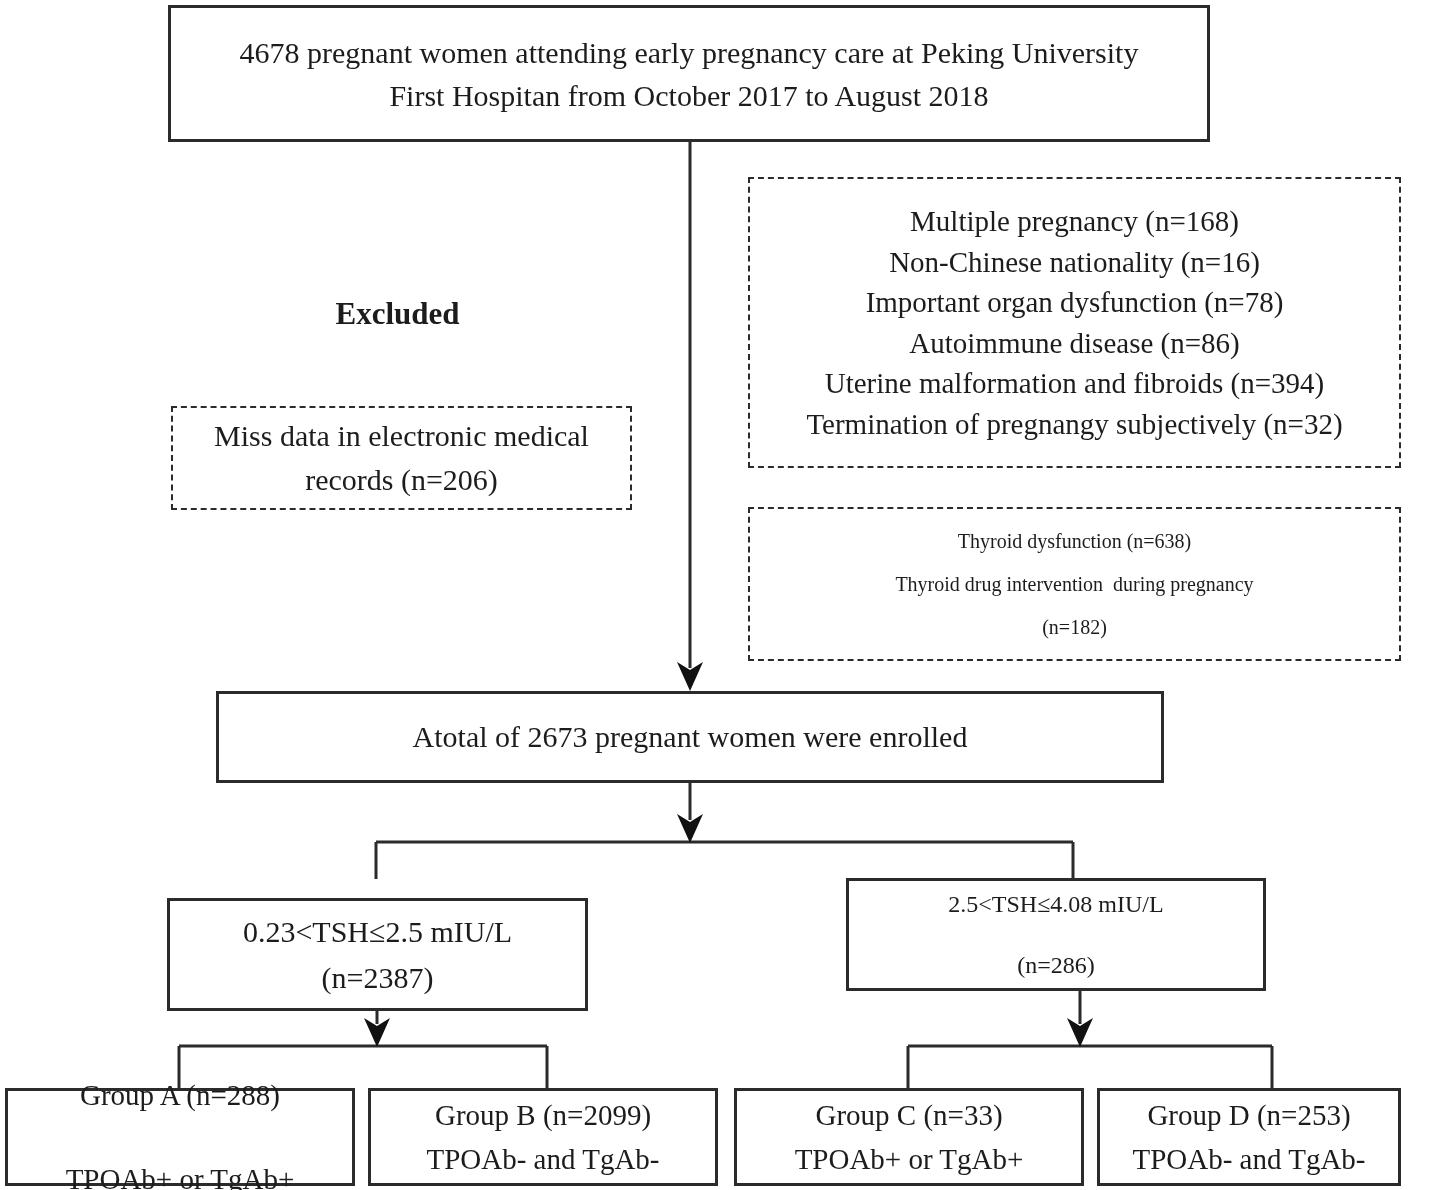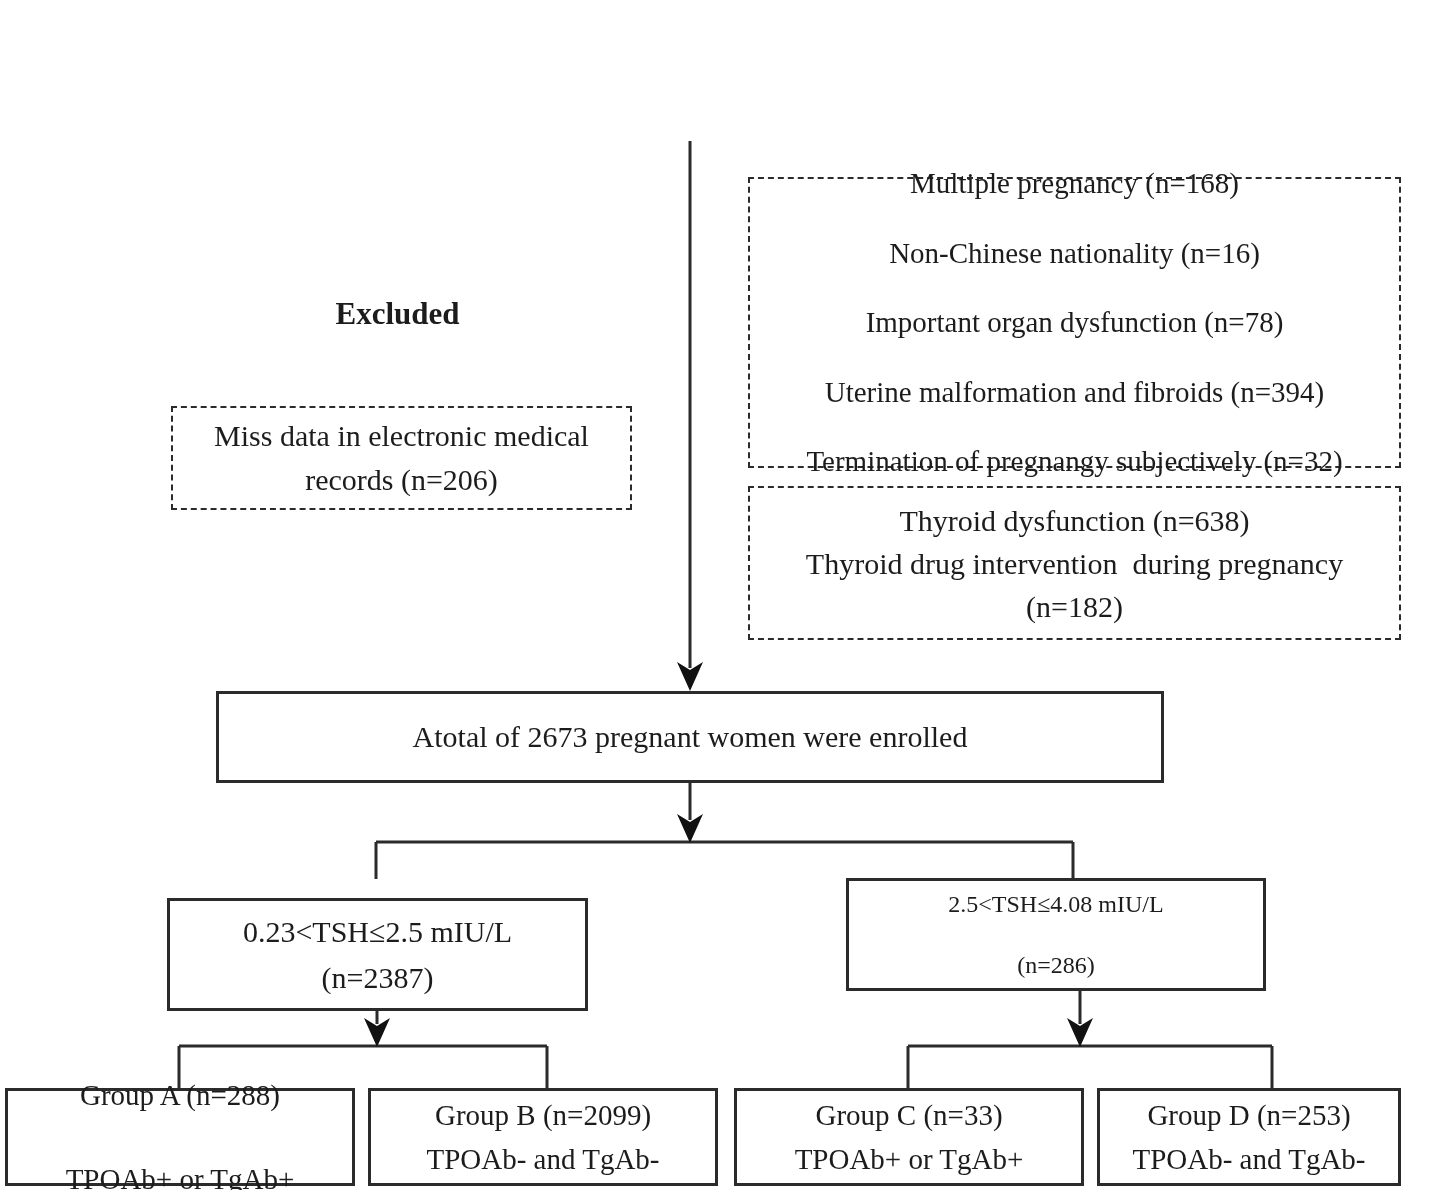--- a/index.html
+++ b/index.html
@@ -30,22 +30,22 @@
     text-align: center;
     z-index: 1;
   }
   .box.dashed { border: 2px dashed #2b2b2b; }
   .line { white-space: pre-wrap; }
 
   .top-box        { left: 168px; top: 5px;    width: 1042px; height: 137px; font-size: 30px; line-height: 43px; }
   .excluded-label { position: absolute; left: 250px; top: 296px; width: 295px; text-align: center;
                     font-size: 31px; font-weight: bold; z-index: 1; }
   .missing-box    { left: 171px; top: 406px;  width: 461px;  height: 104px; font-size: 30px; line-height: 44px; }
-  .excl1-box      { left: 748px; top: 177px;  width: 653px;  height: 291px; font-size: 29px; line-height: 40.5px; gap: 29px; }
-  .excl2-box      { left: 748px; top: 486px;  width: 653px;  height: 154px; font-size: 30px; line-height: 43px; }
+  .excl1-box      { left: 748px; top: 177px;  width: 653px;  height: 291px; font-size: 29px; line-height: 40.5px; }
+  .excl2-box      { left: 748px; top: 507px;  width: 653px;  height: 154px; font-size: 20px; line-height: 43px; }
   .enrolled-box   { left: 216px; top: 691px;  width: 948px;  height: 92px;  font-size: 30px; }
   .tsh-low-box    { left: 167px; top: 878px;  width: 421px;  height: 113px; font-size: 30px; line-height: 46px; margin-top: 20px; }
   .tsh-high-box   { left: 846px; top: 878px;  width: 420px;  height: 113px; font-size: 24px; line-height: 46px; justify-content: space-between; }
   .group-box      { font-size: 29px; line-height: 44px; }
   .group-a-box    { left: 5px;    top: 1088px; width: 350px; height: 98px; gap: 40px; }
   .group-b-box    { left: 368px;  top: 1088px; width: 350px; height: 98px; }
   .group-c-box    { left: 734px;  top: 1088px; width: 350px; height: 98px; }
   .group-d-box    { left: 1097px; top: 1088px; width: 304px; height: 98px; }
 </style>
 </head>
@@ -69,27 +69,32 @@
       <path d="M908,1046 H1272 M908,1046 V1089 M1272,1046 V1089"></path>
     </g>
     <g fill="#111111" stroke="none">
       <path d="M690,691 L677,662 L690,670 L703,662 Z"></path>
       <path d="M690,843 L677,814 L690,822 L703,814 Z"></path>
       <path d="M377,1047 L364,1018 L377,1026 L390,1018 Z"></path>
       <path d="M1080,1047 L1067,1018 L1080,1026 L1093,1018 Z"></path>
     </g>
   </svg>
 
+  <div class="box top-box">
+    <div class="line">4678 pregnant women attending early pregnancy care at Peking University</div>
+    <div class="line">First Hospitan from October 2017 to August 2018</div>
+  </div>
 
   <div class="excluded-label">Excluded</div>
 
   <div class="box dashed excl1-box">
     <div class="line">Multiple pregnancy (n=168)</div>
     <div class="line">Non-Chinese nationality (n=16)</div>
     <div class="line">Important organ dysfunction (n=78)</div>
+    <div class="line">Autoimmune disease (n=86)</div>
     <div class="line">Uterine malformation and fibroids (n=394)</div>
     <div class="line">Termination of pregnangy subjectively (n=32)</div>
   </div>
 
   <div class="box dashed missing-box">
     <div class="line">Miss data in electronic medical</div>
     <div class="line">records (n=206)</div>
   </div>
 
   <div class="box dashed excl2-box">

